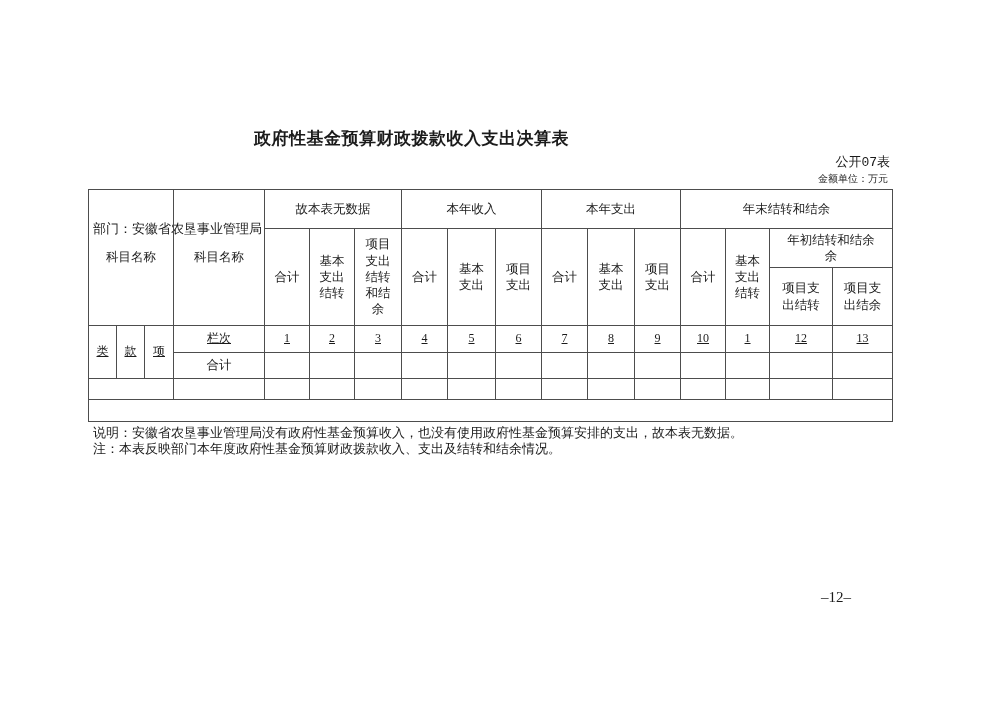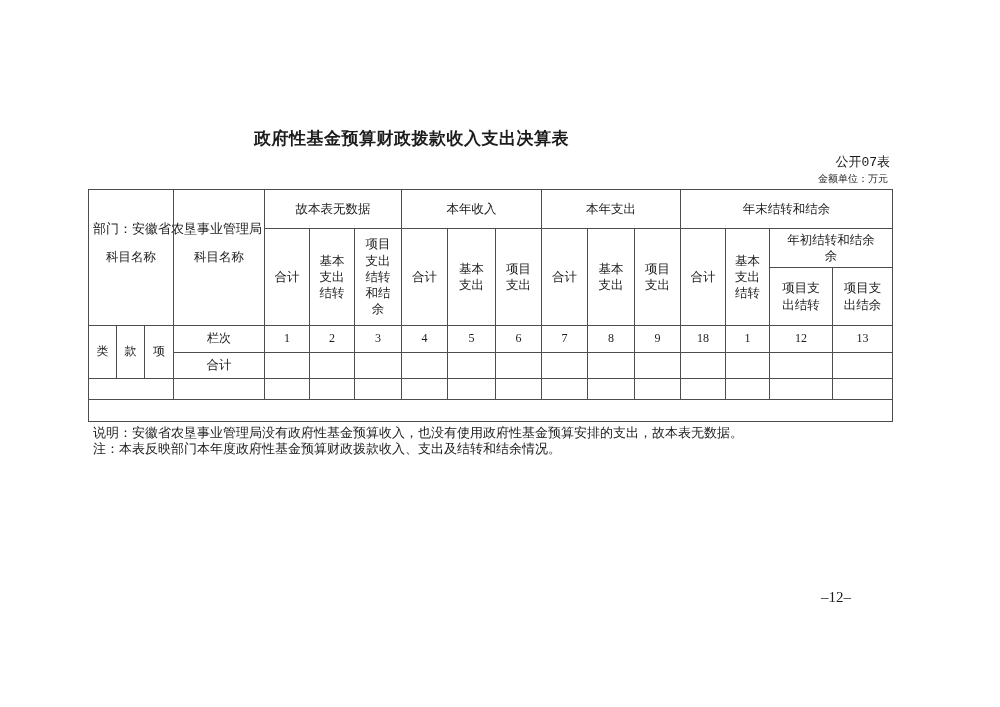--- a/index.html
+++ b/index.html
@@ -50,21 +50,21 @@
     overflow: hidden;
     font-family: "Liberation Serif", "DejaVu Serif", serif;
   }
   tr.h1 { height: 39px; }
   tr.h2 { height: 39px; }
   tr.h3 { height: 58px; }
   tr.lane-row { height: 27px; }
   tr.total-row { height: 26px; }
   tr.empty-row { height: 21px; }
   tr.footer-row { height: 22px; }
-  .lane-row td { font-size: 12px; }
+  .lane-row td { font-size: 12px; text-decoration: underline; }
   .notes {
     position: absolute; left: 93px; top: 425px;
     font-size: 13px; line-height: 15.5px;
   }
   .page-number {
     position: absolute; left: 821px; top: 589px; width: 60px;
     text-align: left; font-size: 15px;
   }
 </style>
 </head>
@@ -146,21 +146,21 @@
       <td>栏次</td>
       <td>1</td>
       <td>2</td>
       <td>3</td>
       <td>4</td>
       <td>5</td>
       <td>6</td>
       <td>7</td>
       <td>8</td>
       <td>9</td>
-      <td>18</td>
+      <td>10</td>
       <td>1</td>
       <td>12</td>
       <td>13</td>
     </tr>
     <tr class="total-row">
       <td>合计</td>
       <td></td>
       <td></td>
       <td></td>
       <td></td>

